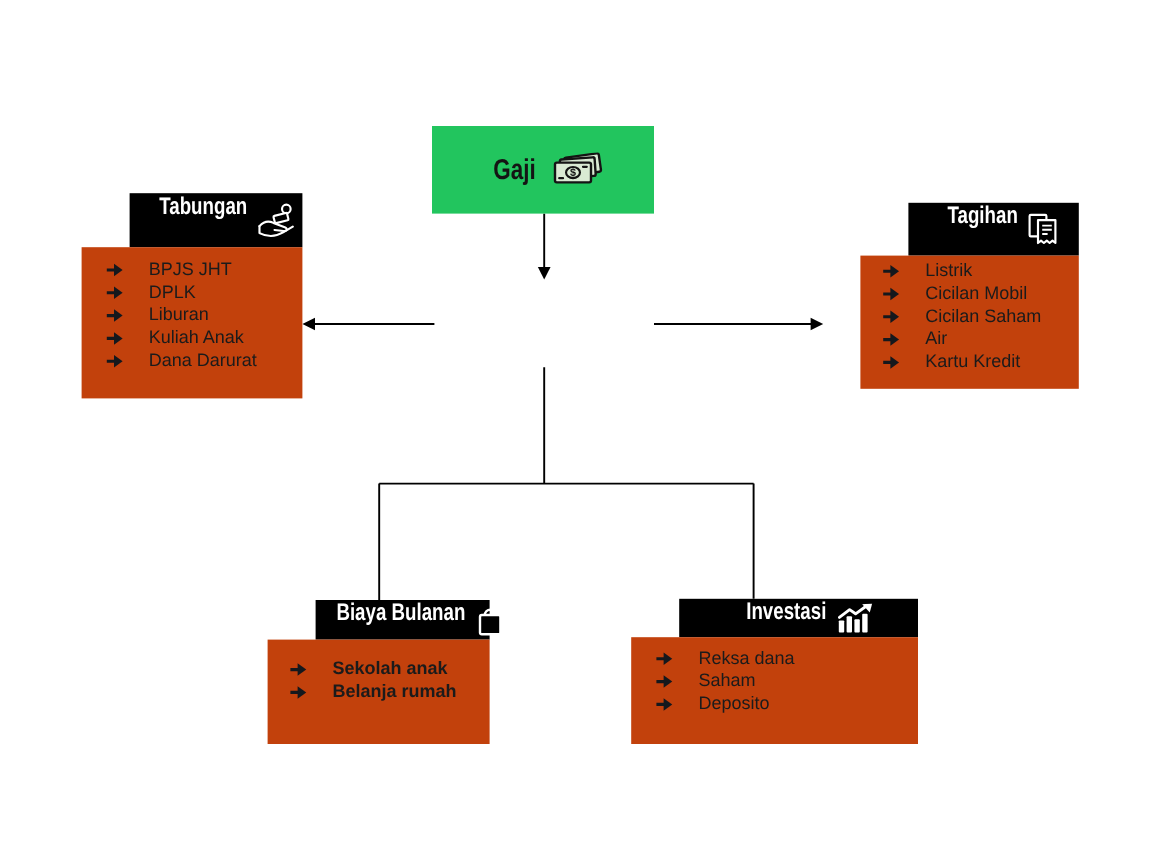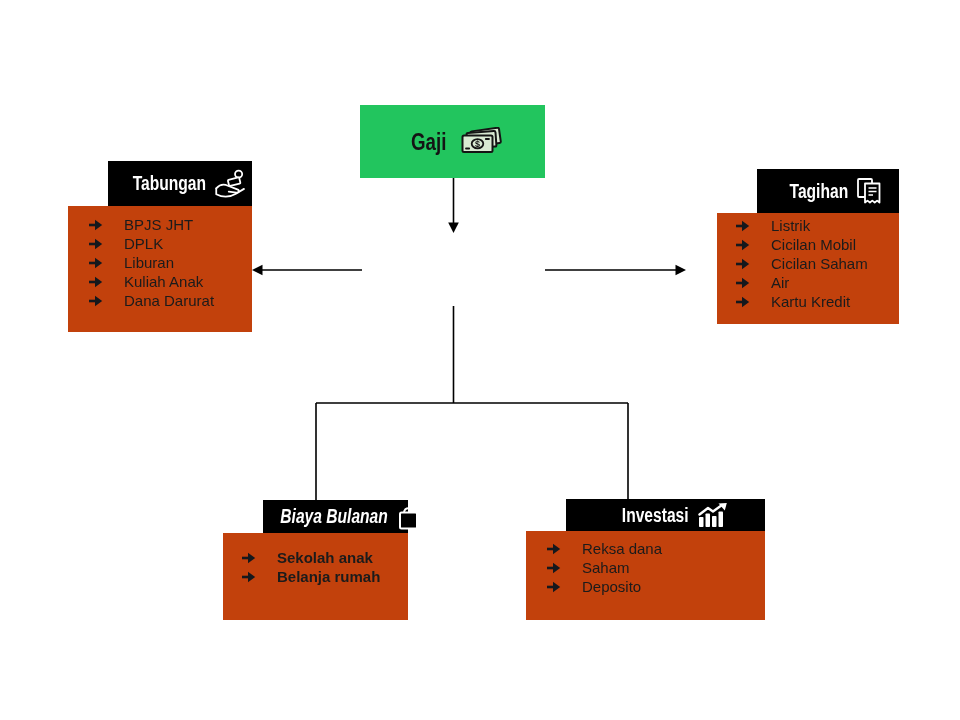--- a/index.html
+++ b/index.html
@@ -8,38 +8,38 @@
   .connectors{position:absolute;left:0;top:0;width:960px;height:720px;pointer-events:none;}
 
   
   .node{position:absolute;display:flex;align-items:center;justify-content:center;gap:11px;background:#22c55e;}
   .node-gaji{left:360px;top:105px;width:185px;height:73px;}
   .node-rekening{left:362px;top:234px;width:183px;height:72px;}
   .big-title{font-size:24px;font-weight:700;color:#141414;}
 
   
   .card{position:absolute;}
-  .card-header{background:#000000;color:#ffffff;display:flex;align-items:center;justify-content:center;gap:8px;margin-left:40px;}
+  .card-header{background:#000000;color:#ffffff;display:flex;justify-content:center;gap:8px;margin-left:40px;}
   .card-title{font-size:20px;font-weight:700;color:#ffffff;}
   .t-scale{display:inline-block;transform:scaleX(0.78);transform-origin:100% 50%;white-space:nowrap;}
   .card-body{background:#c2410c;list-style:none;margin:0;box-sizing:border-box;}
   .item{display:flex;align-items:center;line-height:19px;height:19px;font-size:15px;color:#1b1b1b;}
   .bullet{width:36px;flex:none;display:flex;align-items:center;}
   .item-text{white-space:nowrap;}
 
   .card-tabungan{left:68px;top:161px;width:184px;}
   .card-tabungan .card-header{height:45px;}
   .card-tabungan .card-body{height:126px;padding:9px 0 0 20px;}
 
   .card-tagihan{left:686px;top:169px;width:182px;padding-left:31px;}
   .card-tagihan .card-header{height:44px;}
   .card-tagihan .card-body{height:111px;padding:3px 0 0 18px;}
 
   .card-biaya{left:223px;top:500px;width:185px;}
-  .card-biaya .card-header{height:33px;font-style:italic;}
+  .card-biaya .card-header{height:33px;}
   .card-biaya .card-body{height:87px;padding:15px 0 0 18px;font-weight:bold;}
 
   .card-investasi{left:526px;top:499px;width:239px;}
   .card-investasi .card-header{height:32px;}
   .card-investasi .card-body{height:89px;padding:8px 0 0 20px;}
 
   .icon{display:flex;align-items:center;}
 </style>
 </head>
 <body>

